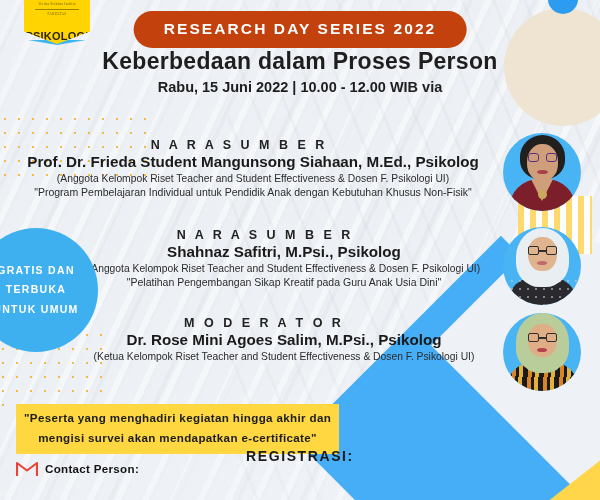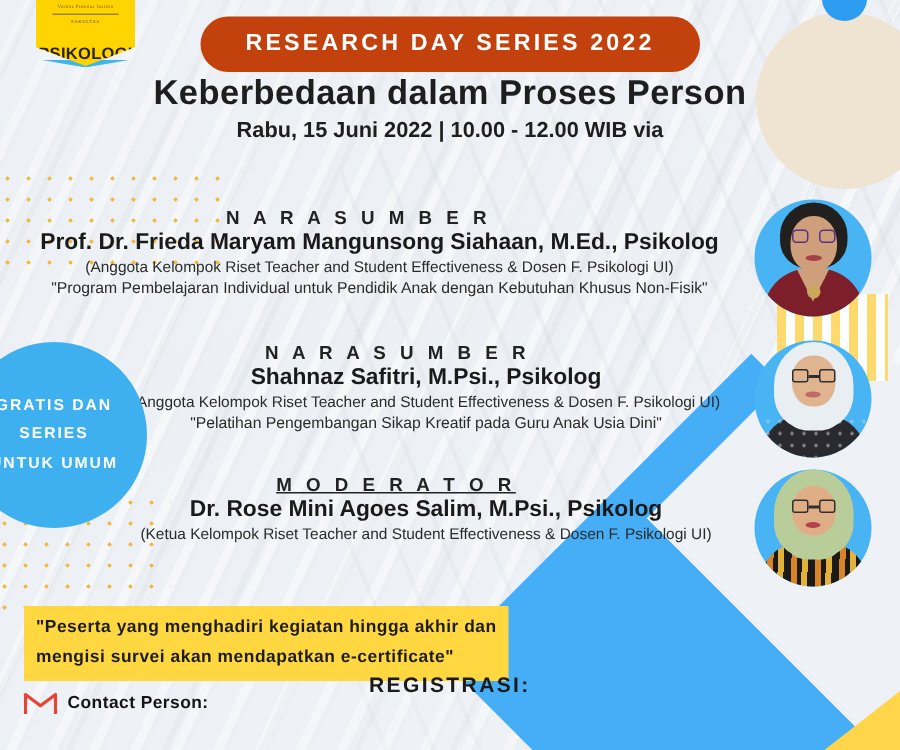--- a/index.html
+++ b/index.html
@@ -196,21 +196,21 @@
   }
   .p-topic {
     text-align:center; font-size:10.5px; color:#2b2b2b; margin-top:2px;
   }
 
   .p1 { left:18px; top:138px; width:470px; }
   .p1 .p-role { padding-right:28px; }
   .p2 { left:78px; top:228px; width:412px; }
   .p2 .p-role { padding-right:38px; }
   .p3 { left:78px; top:316px; width:412px; }
-  .p3 .p-role { padding-right:40px;text-decoration:underline; }
+  .p3 .p-role { padding-right:40px; }
 
   
   .avatar {
     position:absolute; z-index:6;
     width:78px; height:78px; border-radius:50%;
     overflow:hidden;
   }
   .avatar .brush {
     position:absolute; left:-7px; top:-5px;
     width:88px; height:88px; border-radius:50%;
@@ -264,21 +264,21 @@
 
   
   .note {
     position:absolute; left:16px; top:404px;
     background:#ffd740; color:#1c1c1c;
     font-size:11.6px; font-weight:700; letter-spacing:.35px;
     line-height:1.75; padding:4px 8px 5px;
     z-index:5;
   }
   .note span { display:block; }
-  .note .l2 { text-align:left; }
+  .note .l2 { text-align:center; }
 
   .regis {
     position:absolute; left:246px; top:448px;
     font-size:14px; font-weight:700; letter-spacing:1.6px; color:#1a1a1a;
     z-index:5;
   }
   .link {
     position:absolute; left:240px; top:468px;
     background:#3fa9f5; color:#fff;
     font-size:12.5px; font-weight:700; letter-spacing:.7px;
@@ -329,27 +329,27 @@
   </div>
 
   <div class="pill">RESEARCH DAY SERIES 2022</div>
   <div class="headline">Keberbedaan dalam Proses Person</div>
   <div class="subline">
     <span>Rabu, 15 Juni 2022  |  10.00 - 12.00 WIB via</span>
   </div>
 
   <div class="gratis">
     <span>GRATIS DAN</span>
-    <span>SERIES</span>
+    <span>TERBUKA</span>
     <span>UNTUK UMUM</span>
   </div>
 
   <div class="person p1">
     <div class="p-role">N A R A S U M B E R</div>
-    <div class="p-name">Prof. Dr. Frieda Maryam Mangunsong Siahaan, M.Ed., Psikolog</div>
+    <div class="p-name">Prof. Dr. Frieda Student Mangunsong Siahaan, M.Ed., Psikolog</div>
     <div class="p-affil">(Anggota Kelompok Riset Teacher and Student Effectiveness &amp; Dosen F. Psikologi UI)</div>
     <div class="p-topic">"Program Pembelajaran Individual untuk Pendidik Anak dengan Kebutuhan Khusus Non-Fisik"</div>
   </div>
   <div class="avatar av1">
     <div class="brush"></div>
     <div class="face">
       <div class="f1-body"></div>
         <div class="f1-hair"></div>
         <div class="f1-neck"></div>
       <div class="f1-v"></div>

